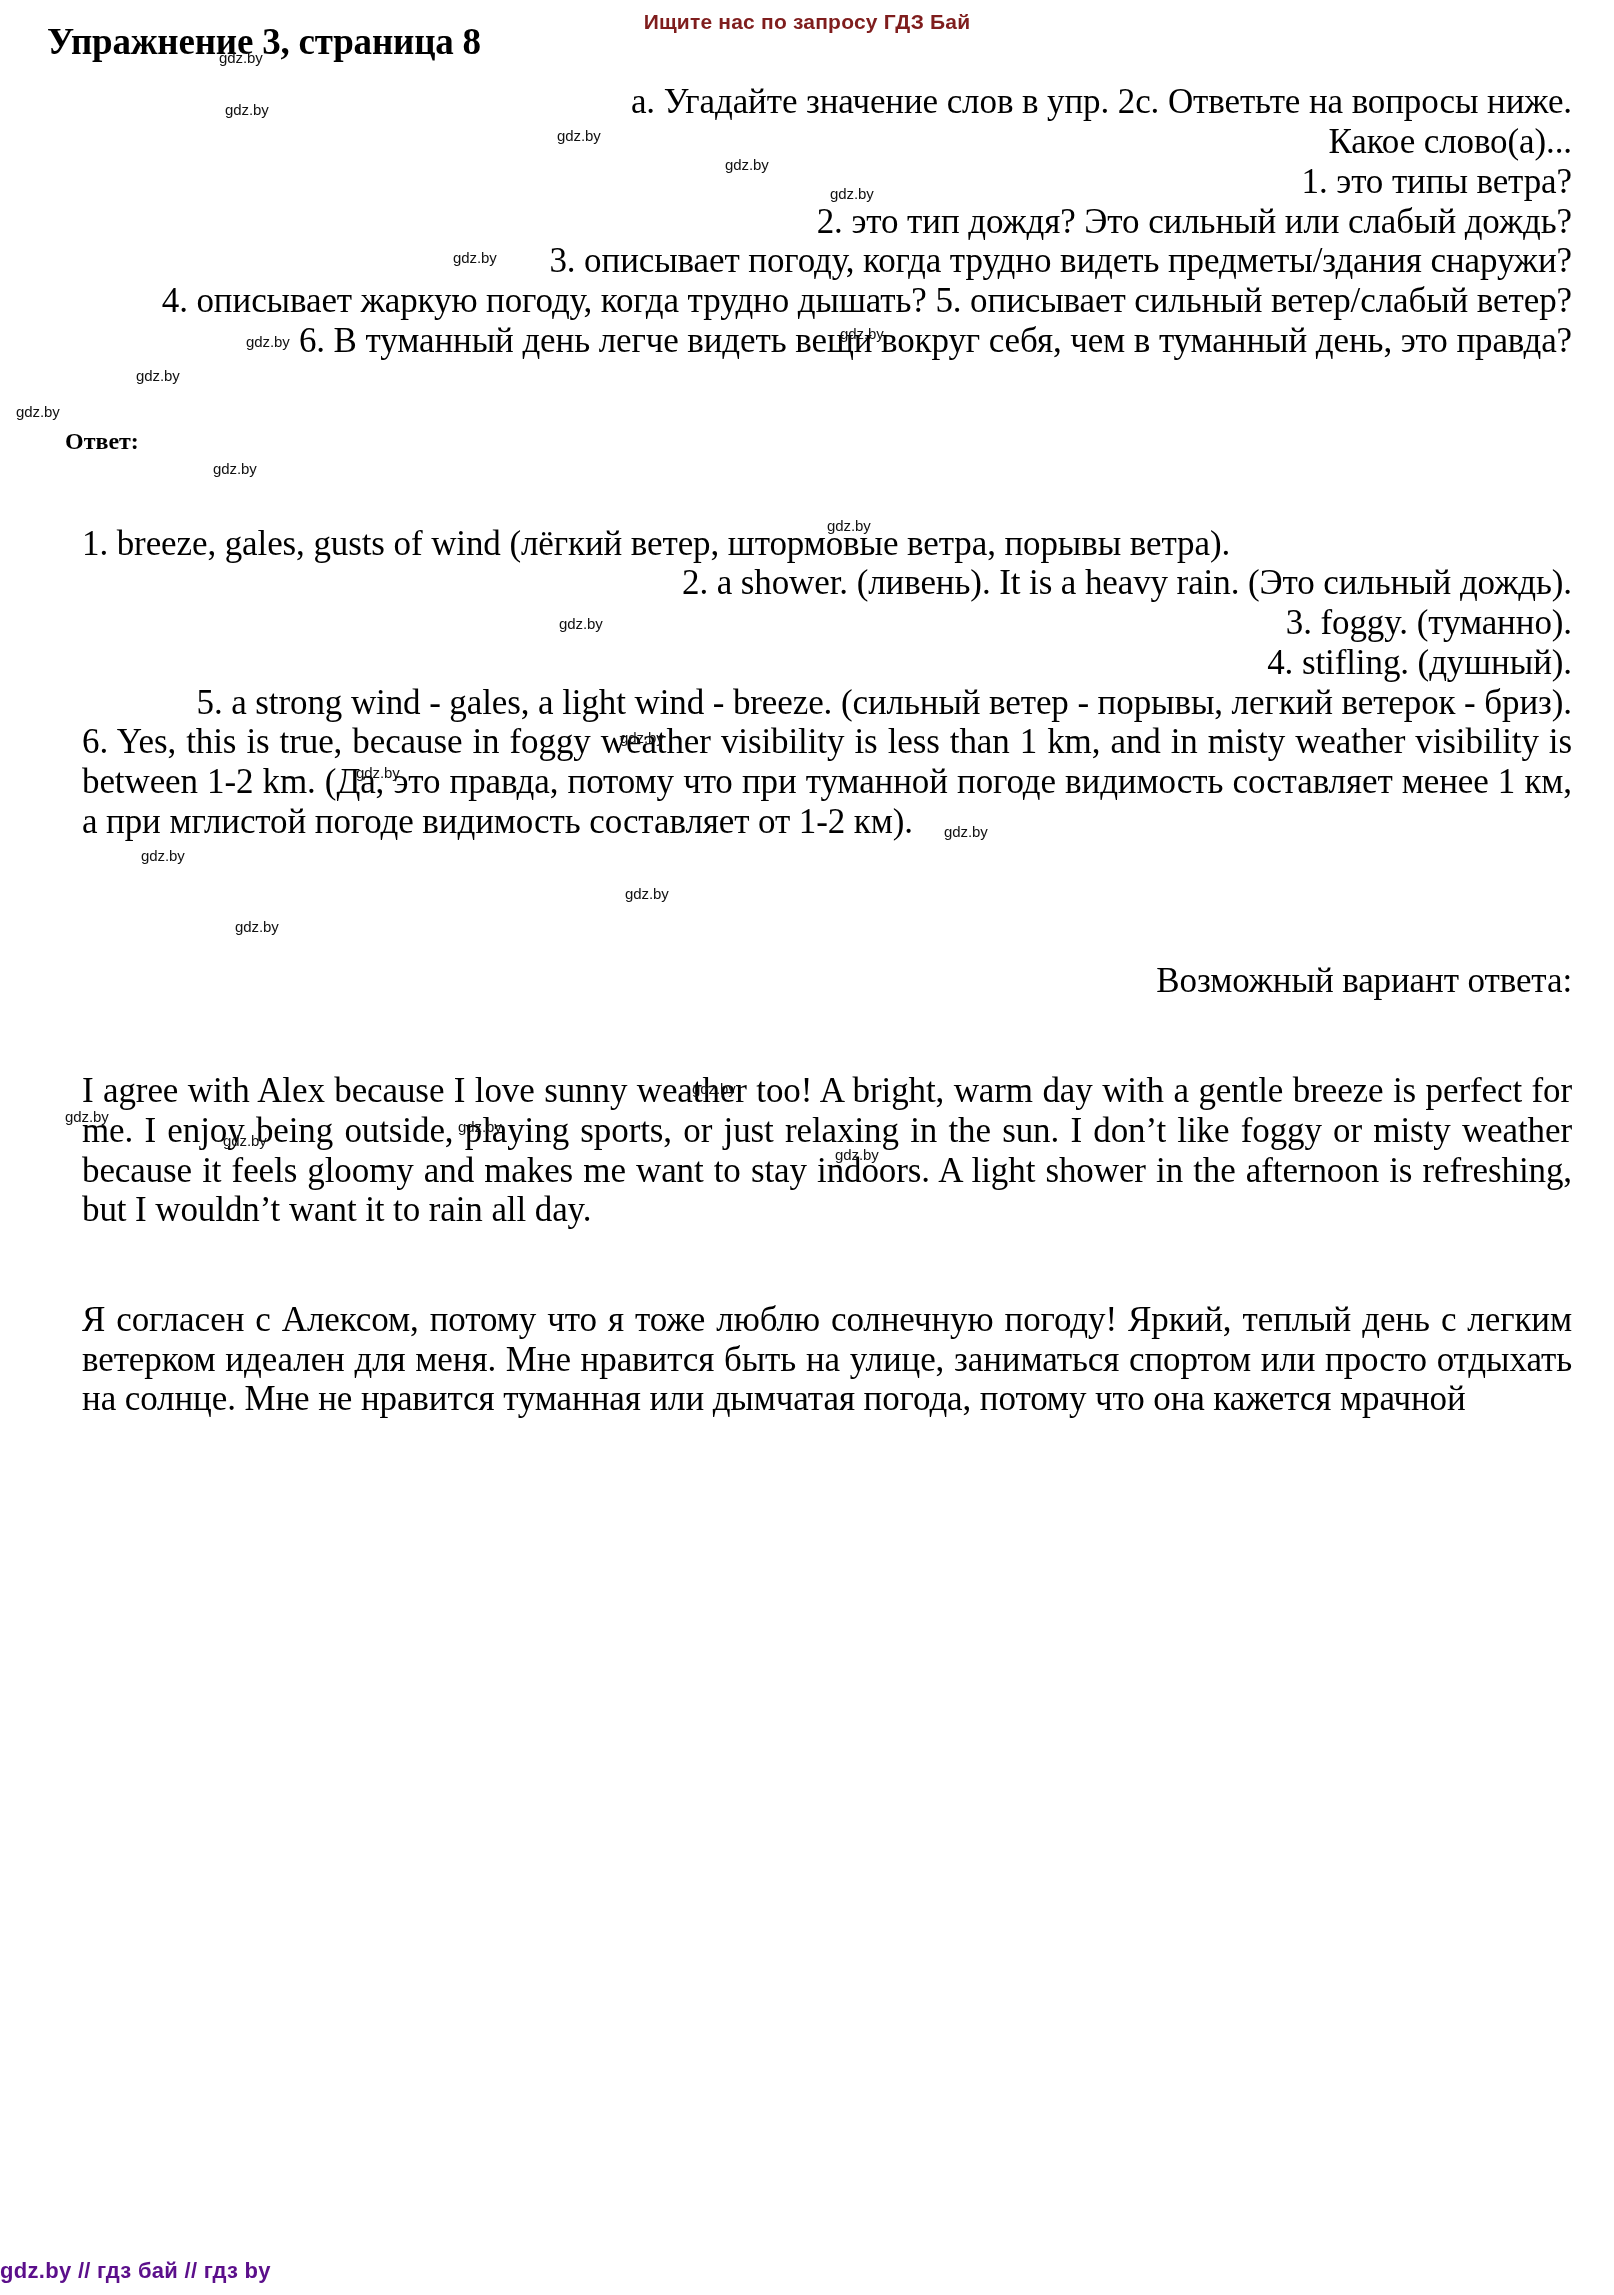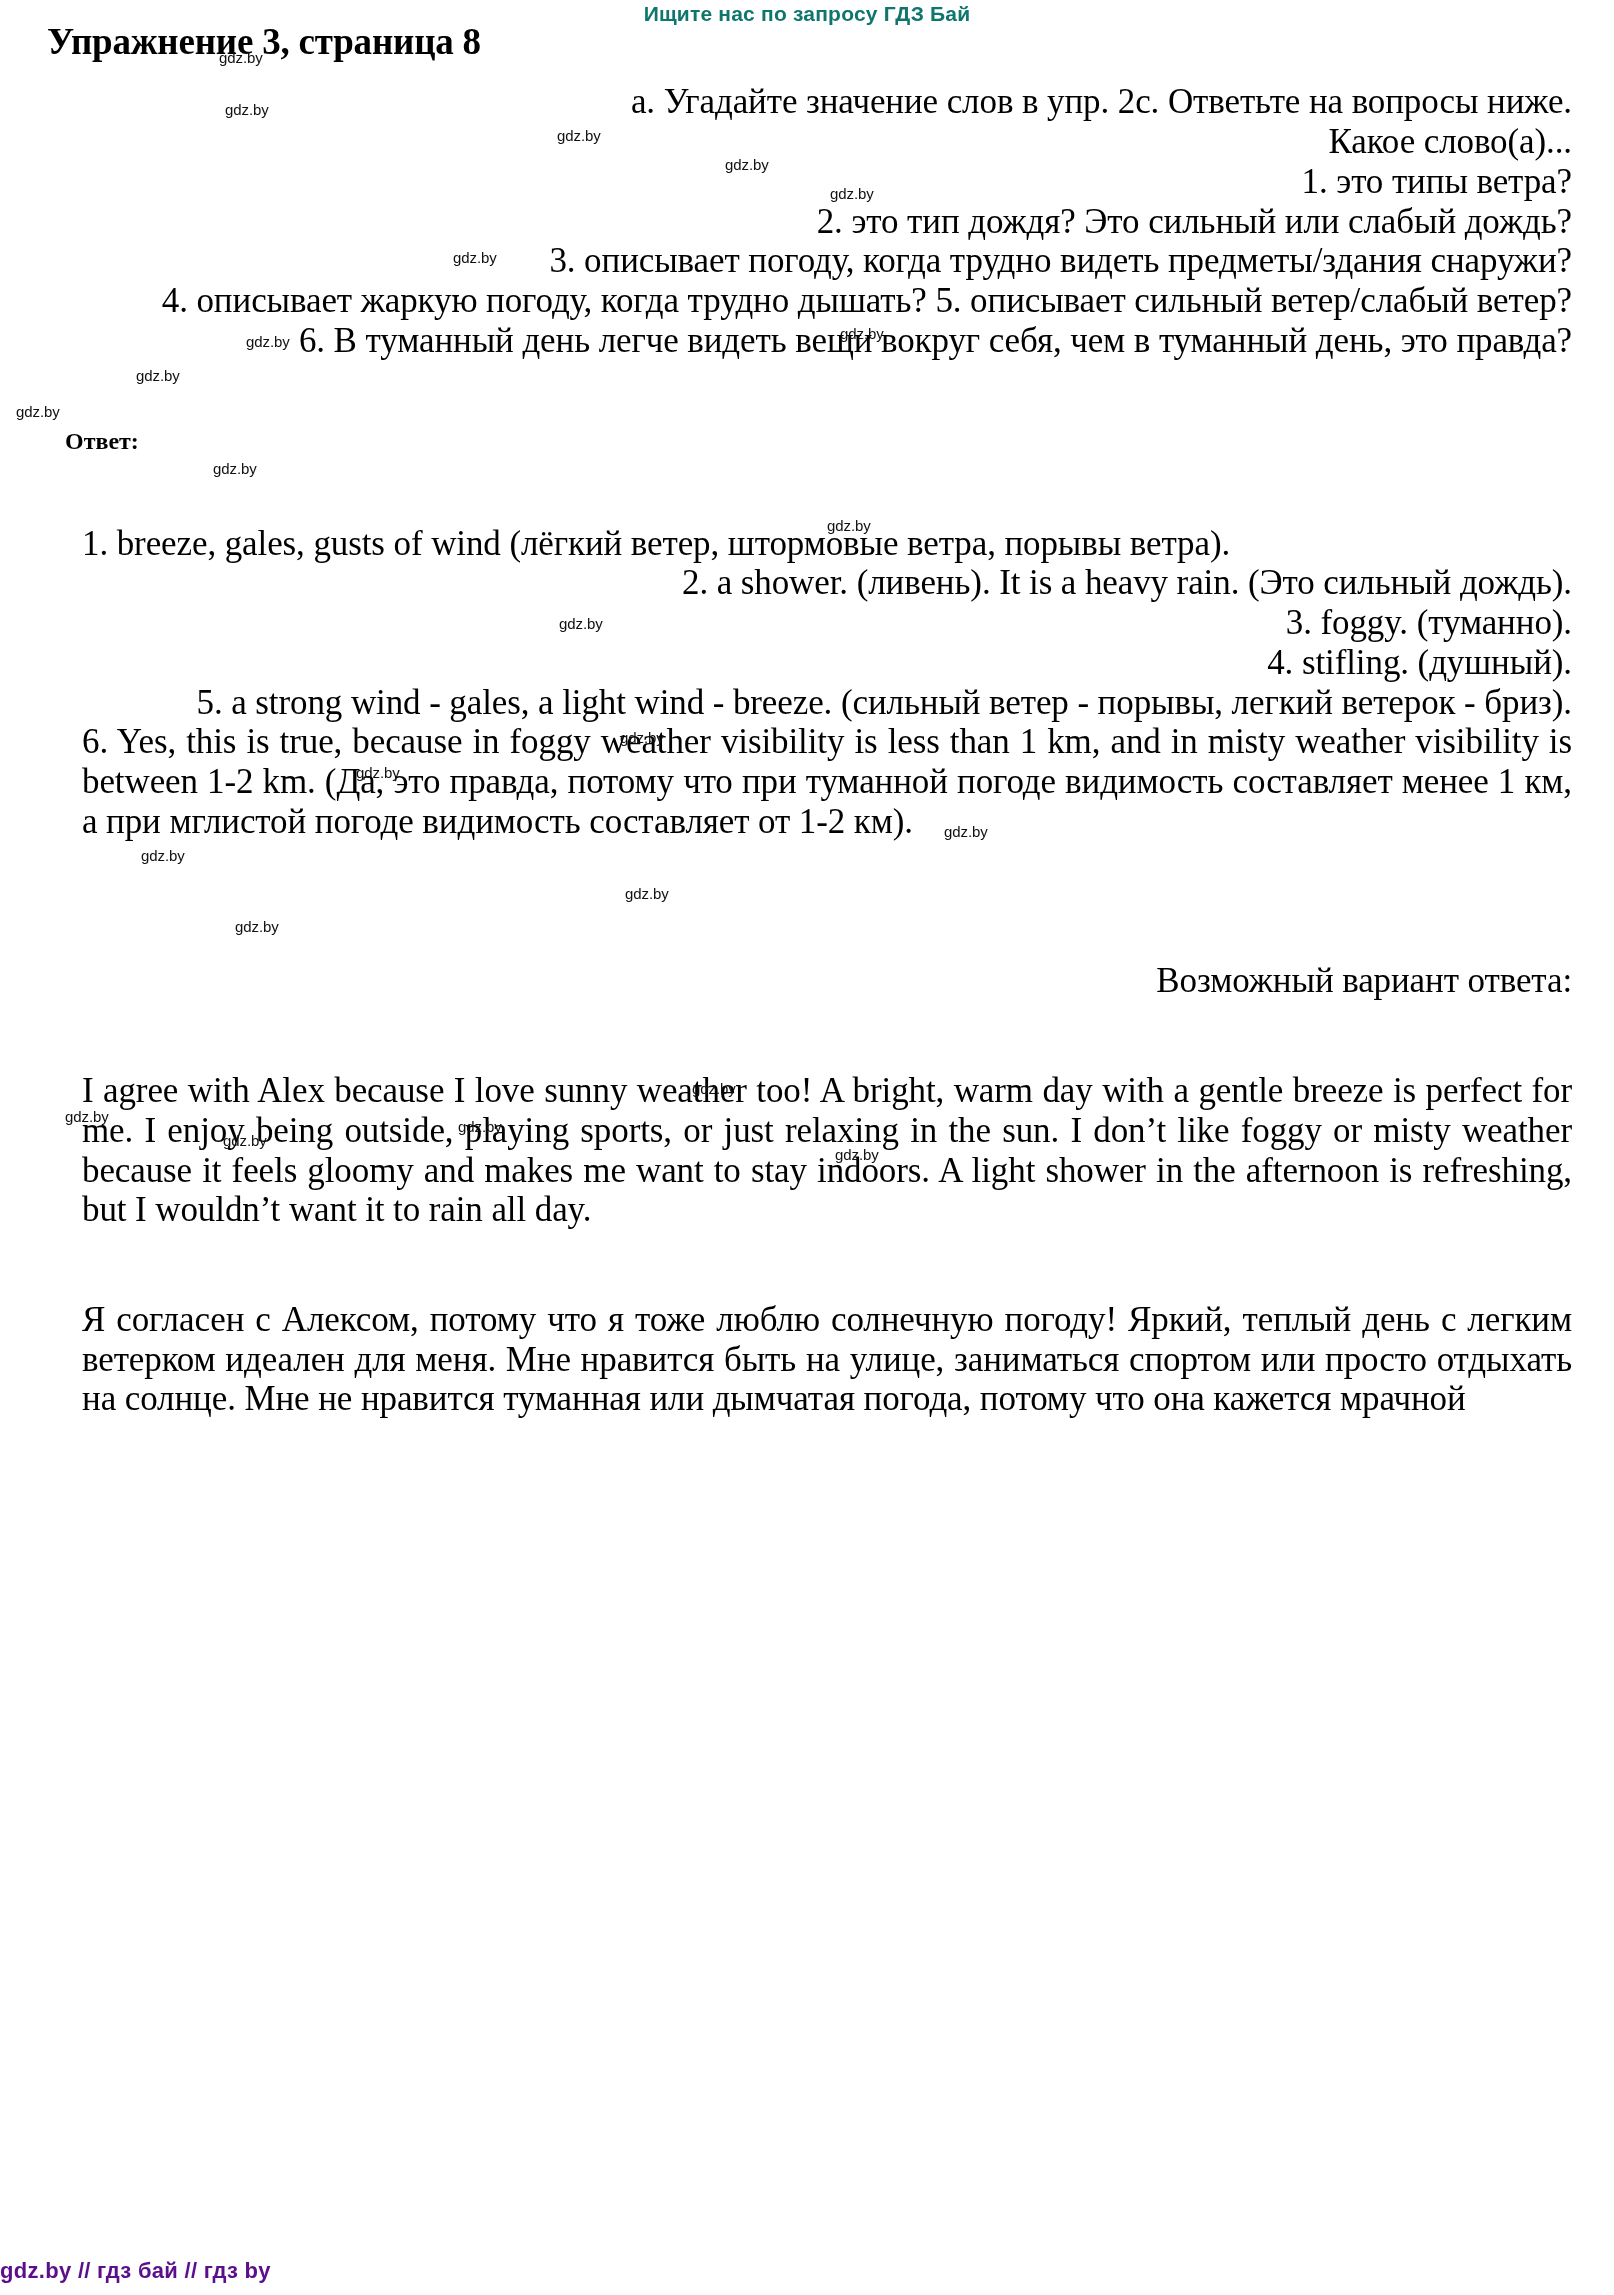--- a/index.html
+++ b/index.html
@@ -91,21 +91,21 @@
     font-family: "Liberation Sans", "DejaVu Sans", sans-serif;
     font-size: 22px;
     font-weight: 700;
     white-space: nowrap;
     letter-spacing: 0.3px;
   }
 </style>
 </head>
 <body>
 
-<div class="promo-banner" style="color: #0f766e;">Ищите нас по запросу ГДЗ Бай</div>
+<div class="promo-banner" style="color: #7f1d1d; margin-top: 8px;">Ищите нас по запросу ГДЗ Бай</div>
 
 <div class="doc">
 
   <h1 class="exercise-title">Упражнение 3, страница 8</h1>
 
   <p class="para">a. Угадайте значение слов в упр. 2c. Ответьте на вопросы ниже.</p>
 
   <p class="para">Какое слово(а)...</p>
 
   <p class="para">1. это типы ветра?</p>

